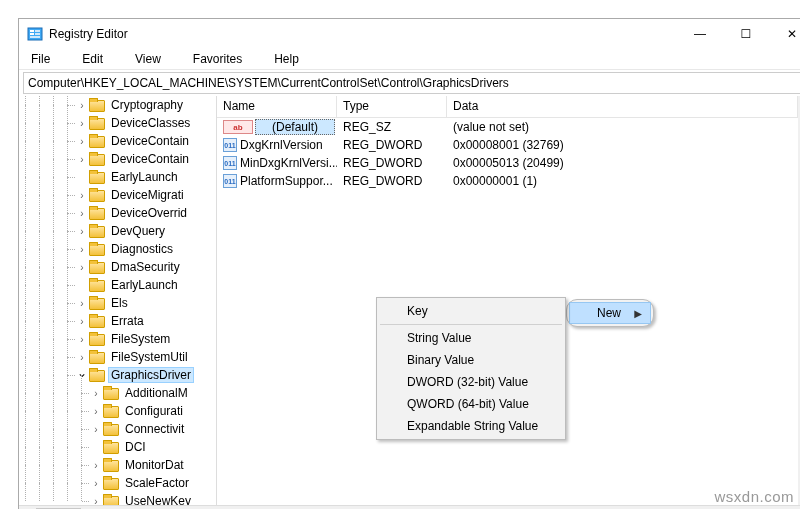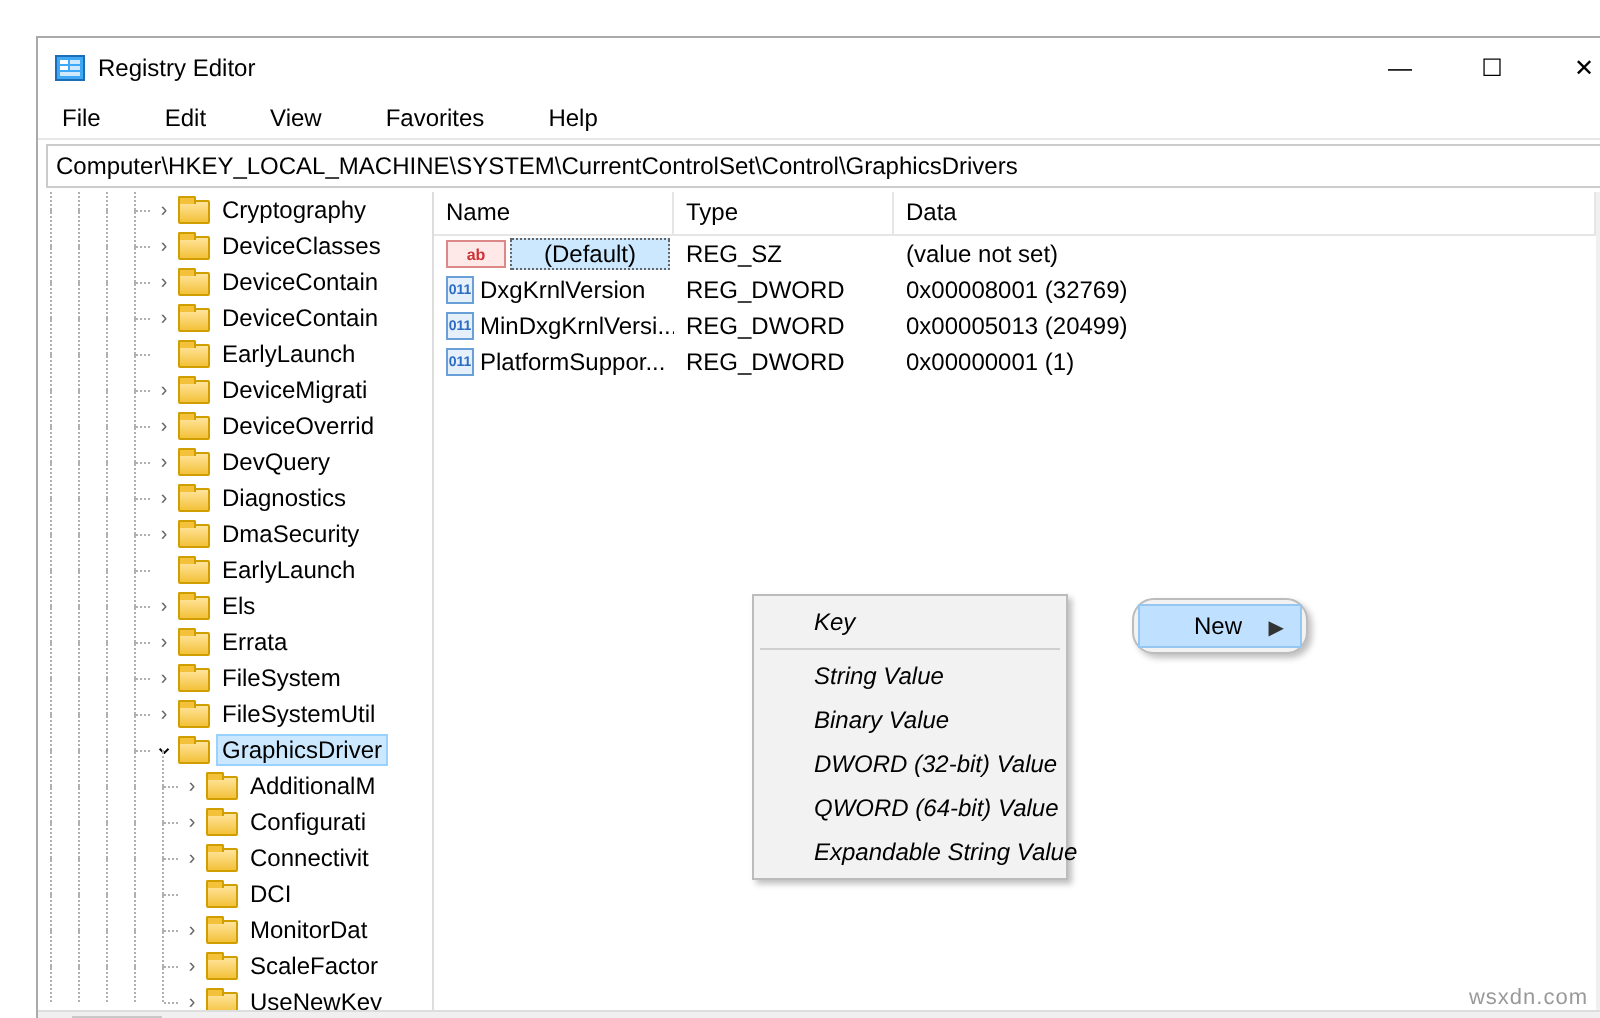--- a/index.html
+++ b/index.html
@@ -171,21 +171,21 @@
   .context-menu .cm-item {
     padding:4px 30px 4px 28px; position:relative; white-space:nowrap;
   }
   .context-menu .cm-item.hover {
     background:#bfe0ff; border:1px solid #96c7f2; padding:3px 29px 3px 27px;
   }
   .context-menu .cm-arrow {
     position:absolute; right:8px; top:5px; font-size:10px; color:#333;
   }
   .watermark {
-    position:absolute; right:6px; bottom:4px; font-size:11px;
+    position:absolute; right:6px; bottom:4px; font-size:15px;
     color:#999; letter-spacing:0.5px;
   }
 </style>
 </head>
 <body>
 
 <div class="window">
 
   <div class="titlebar">
     <span class="title-icon">
@@ -500,21 +500,21 @@
 
 </div>
 
 <div class="context-menu" style="left:566px; top:299px; width:88px;border-radius:11px;">
   <div class="cm-item hover">
     <span>New</span>
     <span class="cm-arrow">▶</span>
   </div>
 </div>
 
-<div class="context-menu" id="submenu" style="left:376px; top:297px; width:158px;font-style:italic;">
+<div class="context-menu" id="submenu" style="left:376px; top:297px; width:190px;">
     <div class="cm-item">Key</div>
     <div style="height: 1px; background: rgb(208, 208, 208); margin: 2px 1px;"></div>
     <div class="cm-item">String Value</div>
     <div class="cm-item">Binary Value</div>
     <div class="cm-item">DWORD (32-bit) Value</div>
     <div class="cm-item">QWORD (64-bit) Value</div>
     <div class="cm-item">Expandable String Value</div>
   </div>
 
 <div class="watermark">wsxdn.com</div>

